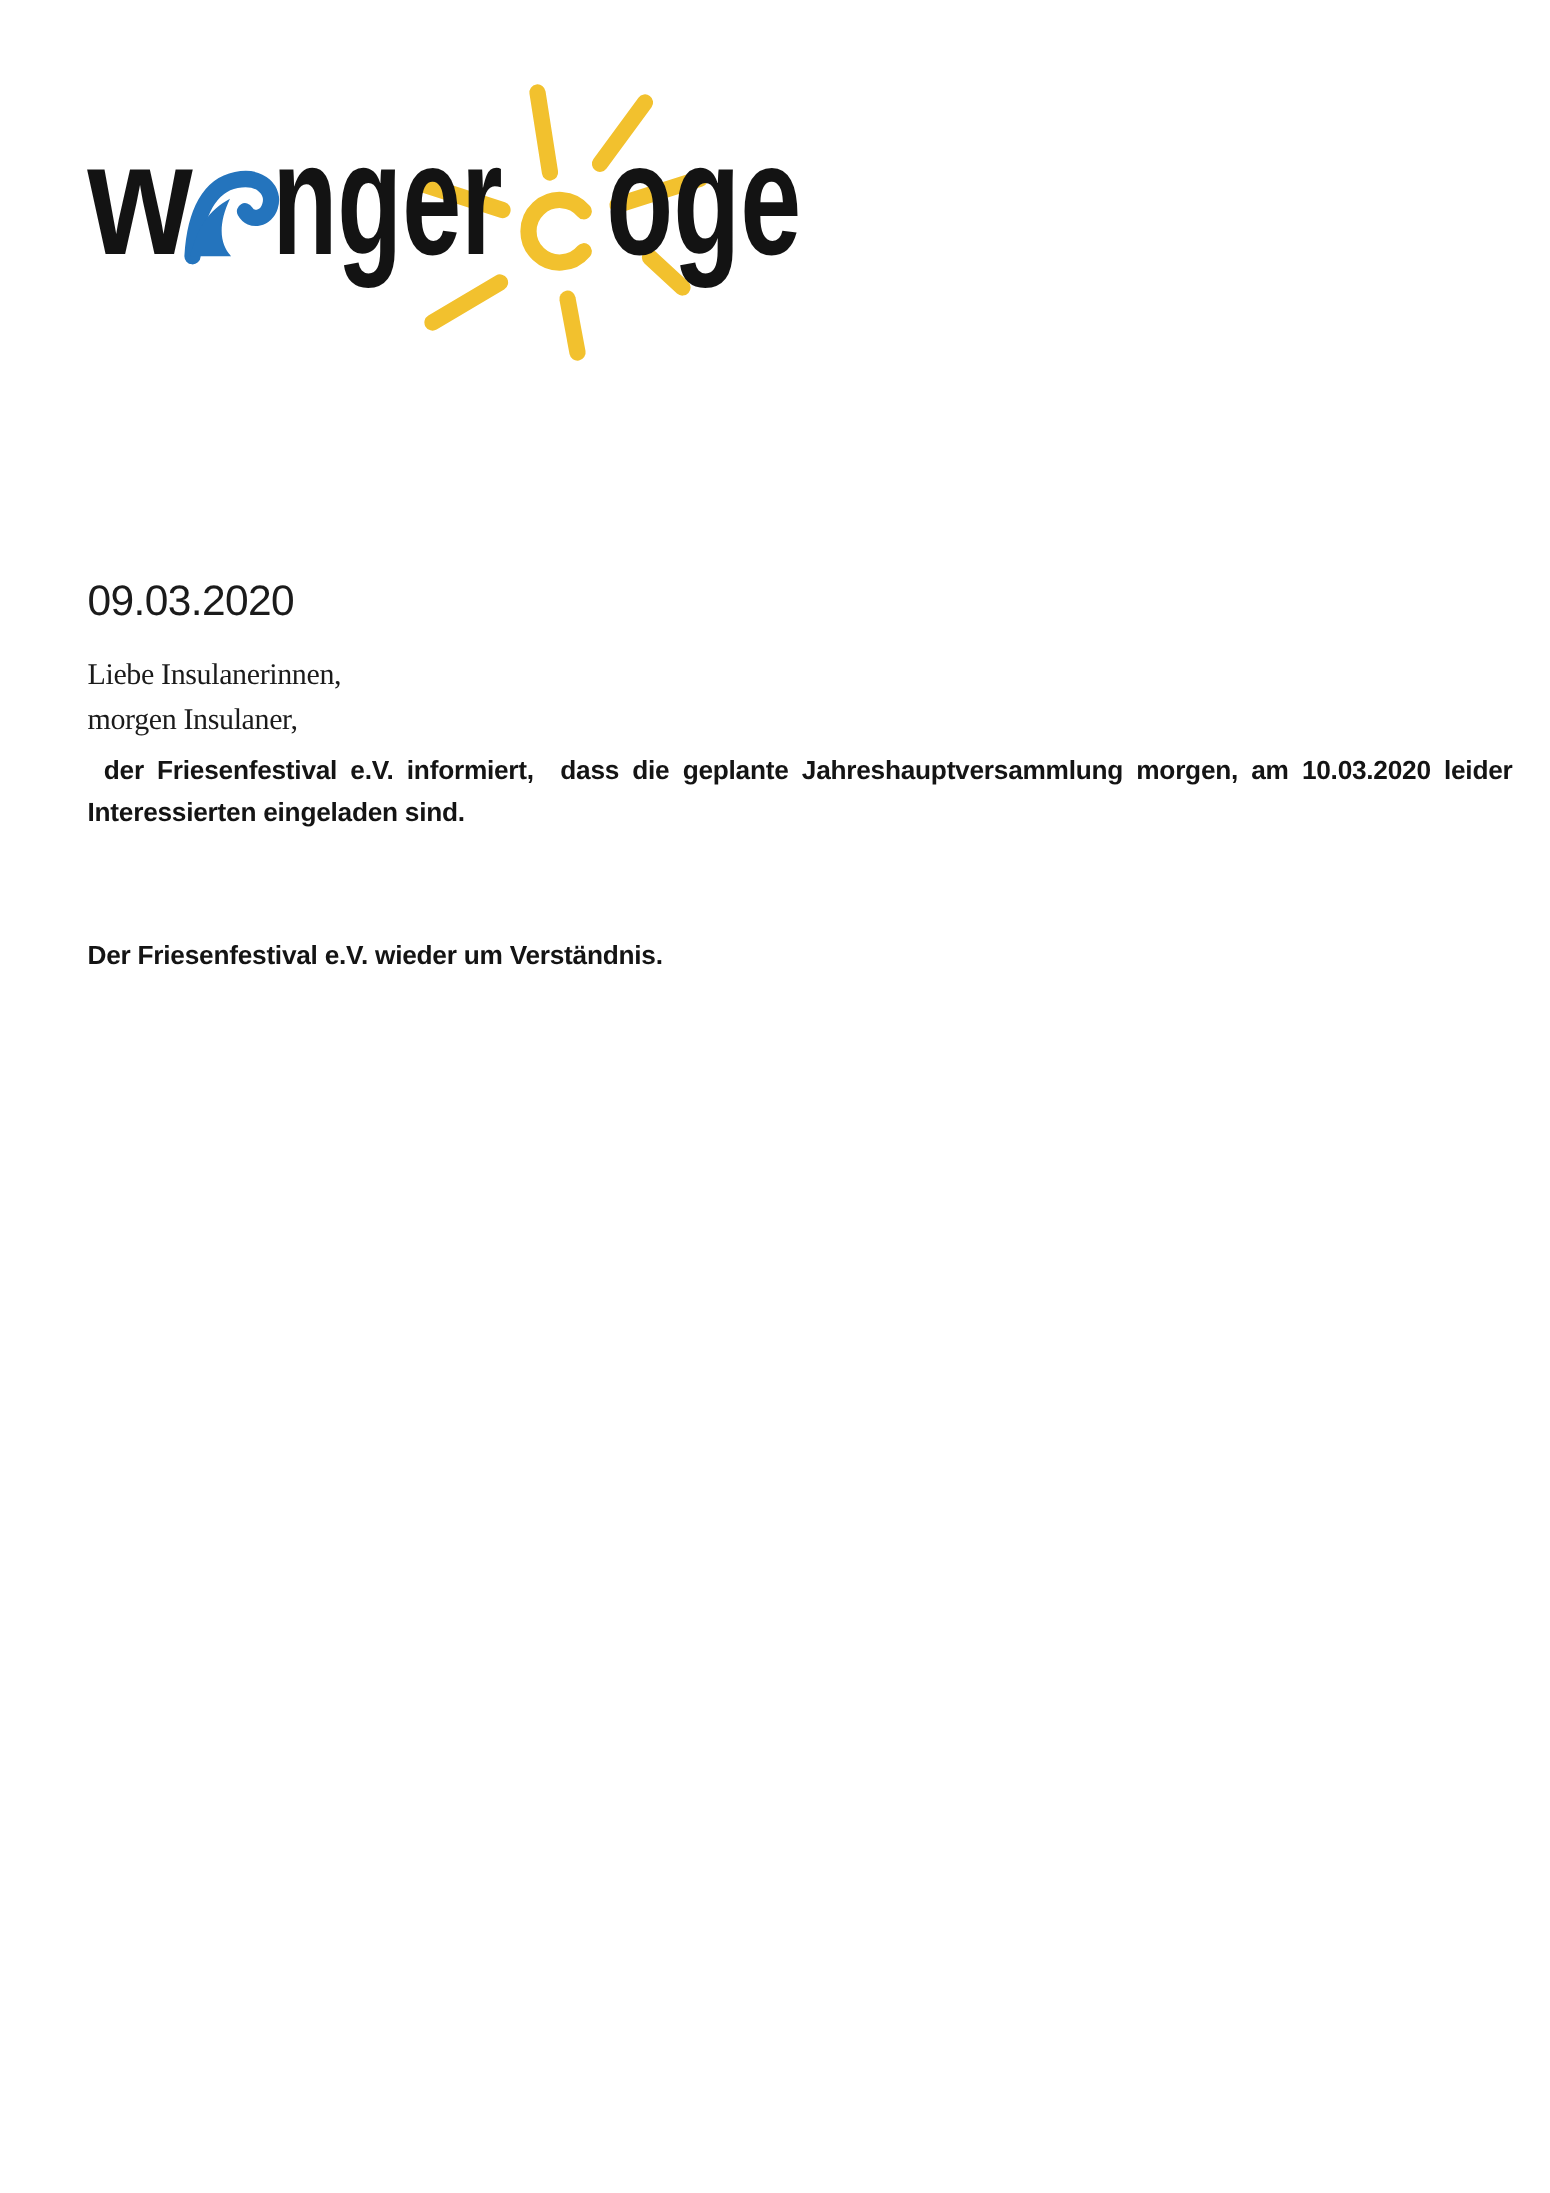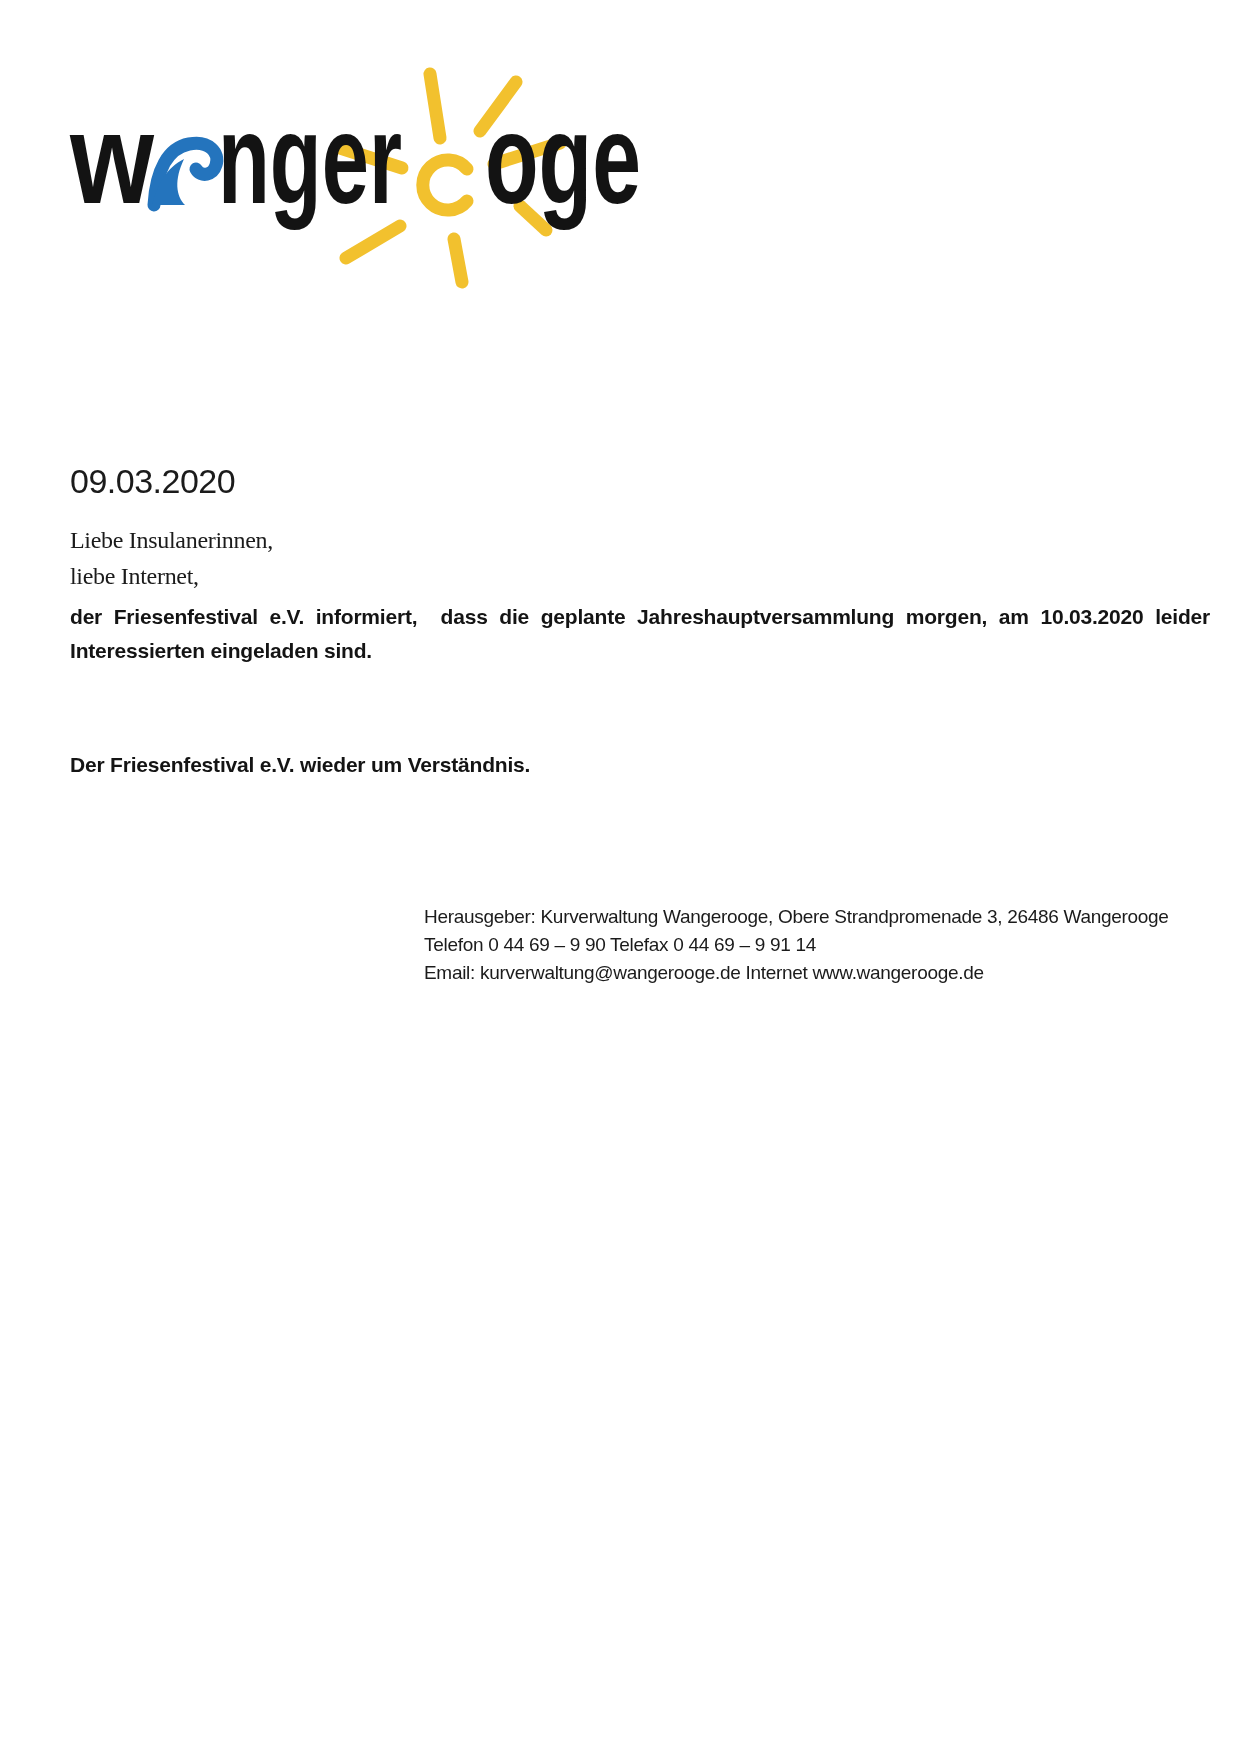--- a/index.html
+++ b/index.html
@@ -24,21 +24,21 @@
   .greeting{
     position:absolute;left:70px;top:522px;
     font-size:24px;line-height:36px;letter-spacing:-0.3px;color:#1b1b1b;font-family:Liberation Serif, serif;
   }
   .para{
     position:absolute;left:70px;top:600px;width:1140px;
     font-size:21px;font-weight:700;line-height:34px;
     letter-spacing:-0.2px;color:#141414;
   }
   .para .line{white-space:pre-wrap;}
-  .para .line.just{text-align:justify;text-align-last:justify;}
+  .para .line.just{text-align:justify;text-align-last:justify;margin-left:13px;}
   .closing{
     position:absolute;left:70px;top:753px;
     font-size:21px;font-weight:700;letter-spacing:-0.2px;color:#141414;
   }
   .footer{
     position:absolute;left:424px;top:903px;width:780px;
     font-size:19px;line-height:28px;letter-spacing:-0.3px;color:#1b1b1b;
   }
 </style>
 </head>
@@ -72,29 +72,24 @@
         <text x="417" y="145" textLength="156" lengthAdjust="spacingAndGlyphs">oge</text>
       </g>
     </svg>
   </div>
 
 
   <div class="doc-date">09.03.2020</div>
 
   <div class="greeting">
     <div>Liebe Insulanerinnen,</div>
-    <div>liebe Internet,</div>
+    <div>morgen Insulaner,</div>
   </div>
 
   <div class="para">
     <div class="line just">der Friesenfestival e.V. informiert,  dass die geplante Jahreshauptversammlung morgen, am 10.03.2020 leider</div>
     <div class="line">Interessierten eingeladen sind.</div>
   </div>
 
   <div class="closing">Der Friesenfestival e.V. wieder um Verständnis.</div>
 
-  <div class="footer">
-    <div>Herausgeber: Kurverwaltung Wangerooge, Obere Strandpromenade 3, 26486 Wangerooge</div>
-    <div>Telefon 0 44 69 – 9 90 Telefax 0 44 69 – 9 91 14</div>
-    <div>Email: kurverwaltung@wangerooge.de Internet www.wangerooge.de</div>
-  </div>
 
 </div>
 
 </body></html>

